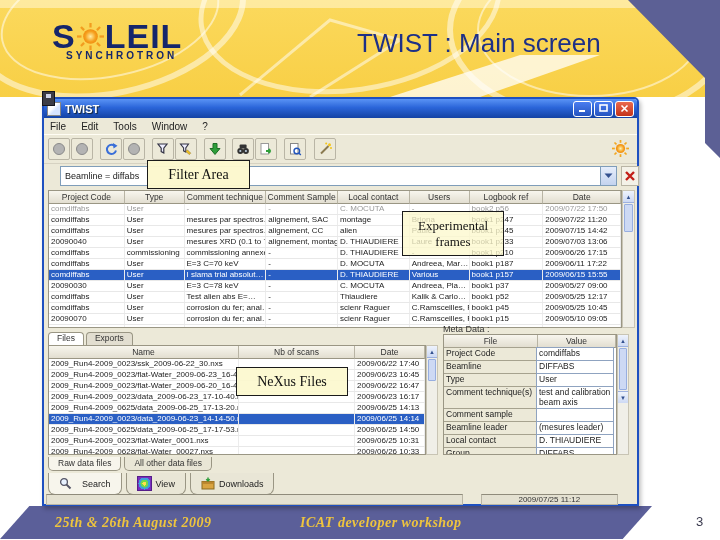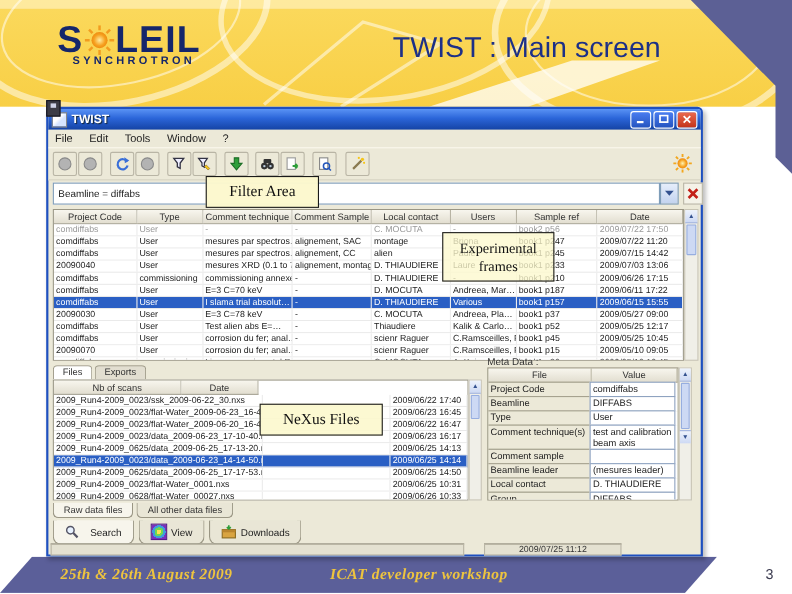--- a/index.html
+++ b/index.html
@@ -43,21 +43,21 @@
         align-items:center;justify-content:center;background:linear-gradient(#4a7df0,#2554c0);}
   .wbtn.close{background:linear-gradient(#ea6a4e,#c3331a);}
   .menubar{height:16px;display:flex;gap:15px;align-items:center;padding-left:6px;
            background:#ece9d8;border-bottom:1px solid #fffdf4;font-size:10px;color:#222;}
   .toolbar{position:relative;height:28px;background:#ece9d8;border-bottom:1px solid #d6d2c2;}
   .tbtn{position:absolute;top:3px;width:22px;height:22px;box-sizing:border-box;border:1px solid #b9b5a5;
         border-radius:2px;background:#ece9d8;display:flex;align-items:center;justify-content:center;}
   .tb-sun{position:absolute;right:8px;top:5px;width:17px;height:17px;}
 
   .wbody{position:relative;height:342px;}
-  .ffield{position:absolute;left:4px;top:2px;width:552px;height:20px;box-sizing:border-box;
+  .ffield{position:absolute;left:16px;top:2px;width:552px;height:20px;box-sizing:border-box;
           background:#fff;border:1px solid #7f9db9;font-size:9px;line-height:18px;padding-left:4px;color:#222;
           overflow:hidden;white-space:nowrap;}
   .combo-btn{position:absolute;left:556px;top:2px;width:17px;height:20px;box-sizing:border-box;
              border:1px solid #7f9db9;background:linear-gradient(#e6eefb,#c3d3ef);
              display:flex;align-items:center;justify-content:center;}
   .clear-btn{position:absolute;left:577px;top:2px;width:18px;height:20px;box-sizing:border-box;
              border:1px solid #b9b5a5;background:#f4f2e8;display:flex;align-items:center;justify-content:center;}
 
   
   .dtable{position:absolute;box-sizing:border-box;border:1px solid #9a9684;background:#fff;
@@ -102,30 +102,30 @@
   .datatabs{position:absolute;left:4px;top:293px;display:flex;gap:3px;height:14px;}
   .btab{box-sizing:border-box;border:1px solid #9a9684;border-top:none;border-radius:0 0 5px 5px;
         background:#e9e6d6;font-size:8.5px;line-height:12px;padding:0 9px;color:#333;}
   .btab.active{background:#f7f5ec;}
   .viewtabs{position:absolute;left:4px;top:309px;display:flex;gap:4px;height:22px;}
   .vtab{box-sizing:border-box;border:1px solid #9a9684;border-top:none;border-radius:0 0 7px 7px;
         background:#e9e6d6;font-size:9px;display:flex;align-items:center;gap:4px;padding:0 10px;color:#222;}
   .vtab.active{background:#f7f5ec;gap:10px;}
   .view-ic{width:13px;height:13px;border:1px solid #551d8a;
            background:radial-gradient(circle,#ffe14d 0 2px,#6fd84f 2px 4px,#3f9fd8 4px 6px,#7a2fbf 6px);}
-  .statusbar{position:absolute;left:2px;top:330px;width:519px;height:11px;display:flex;gap:18px;}
+  .statusbar{position:absolute;left:2px;top:330px;width:572px;height:11px;display:flex;gap:18px;}
   .spanel{box-sizing:border-box;border:1px solid #b9b5a5;border-top-color:#8f8b7b;background:#e4e1d1;
           font-size:8px;color:#333;line-height:9px;padding:0 4px;}
   .spanel.l{width:441px;} .spanel.r{width:145px;text-align:center;}
 
   
   .callout{position:absolute;z-index:20;border:1.5px solid #1a1a1a;
            font-family:"Liberation Serif",serif;color:#111;text-align:center;
            display:flex;flex-direction:column;align-items:center;justify-content:center;}
-  .co-filter{left:147px;top:160px;width:101px;height:27px;background:rgba(252,248,205,.97);font-size:14px;margin-left:40px;}
+  .co-filter{left:147px;top:160px;width:101px;height:27px;background:rgba(252,248,205,.97);font-size:14px;}
   .co-frames{left:402px;top:211px;width:100px;height:43px;background:rgba(252,248,205,.78);
              font-size:13px;line-height:16px;}
   .co-nexus{left:236px;top:367px;width:110px;height:27px;background:rgba(252,248,205,.9);font-size:14px;}
 </style>
 </head>
 <body>
 
 <div class="slide">
 
   <div class="banner">
@@ -316,21 +316,21 @@
         </span>
 
       <div class="dtable maintable">
         <div class="thead">
             <div class="hcell" style="width: 76px;">Project Code</div>
             <div class="hcell" style="width: 60px;">Type</div>
             <div class="hcell" style="width: 82px;">Comment technique</div>
             <div class="hcell" style="width: 72px;">Comment Sample</div>
             <div class="hcell" style="width: 72px;">Local contact</div>
             <div class="hcell" style="width: 60px;">Users</div>
-            <div class="hcell" style="width: 74px;">Sample ref</div>
+            <div class="hcell" style="width: 74px;">Logbook ref</div>
             <div class="hcell" style="width: 78px;">Date</div>
           </div>
         <div class="tbodyy">
             <div class="trow dim">
               <div class="tcell" style="width: 76px;">comdiffabs</div>
               <div class="tcell" style="width: 60px;">User</div>
               <div class="tcell" style="width: 82px;">-</div>
               <div class="tcell" style="width: 72px;">-</div>
               <div class="tcell" style="width: 72px;">C. MOCUTA</div>
               <div class="tcell" style="width: 60px;">-</div>
@@ -453,20 +453,21 @@
         <div class="arr">▲</div>
         <div class="thumb"></div>
       </div>
 
       <div class="minitabs">
         <span class="mtab active">Files</span>
         <span class="mtab">Exports</span>
       </div>
       <div class="dtable nexustable">
         <div class="thead">
+            <div class="hcell" style="width: 190px;">Name</div>
             <div class="hcell" style="width: 116px;">Nb of scans</div>
             <div class="hcell" style="width: 70px;">Date</div>
           </div>
         <div class="tbodyy">
             <div class="trow">
               <div class="tcell" style="width: 190px;">2009_Run4-2009_0023/ssk_2009-06-22_30.nxs</div>
               <div class="tcell" style="width: 116px;"></div>
               <div class="tcell" style="width: 70px;">2009/06/22 17:40</div>
             </div>
             <div class="trow">

